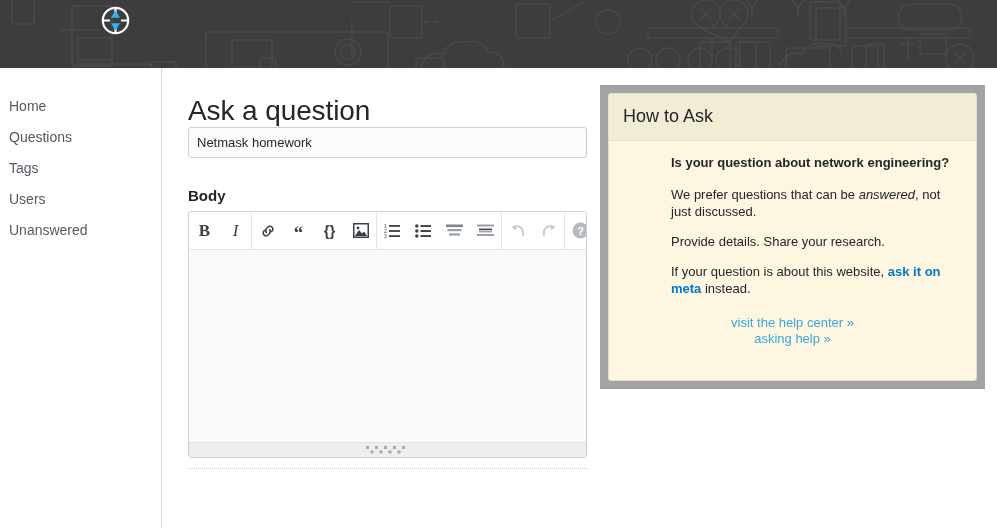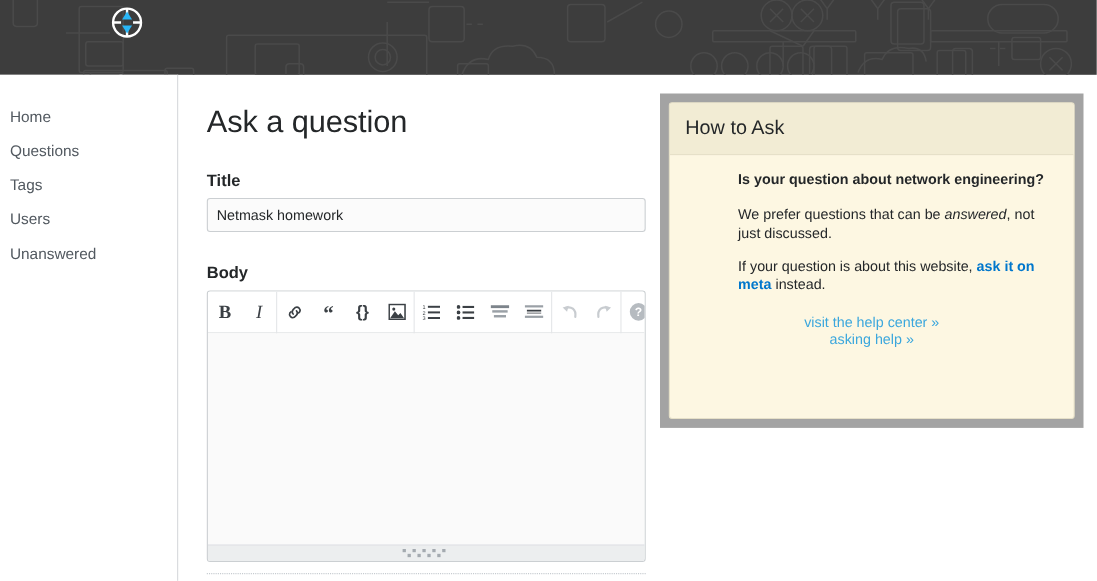--- a/index.html
+++ b/index.html
@@ -286,21 +286,20 @@
     <a class="nav-item">Questions</a>
     <a class="nav-item">Tags</a>
     <a class="nav-item">Users</a>
     <a class="nav-item">Unanswered</a>
   </div>
 </nav>
 
 <div id="main">
   <h1 id="page-title">Ask a question</h1>
 
-  <div class="field-label">Title</div>
   <input id="title-input" type="text" value="Netmask homework" style="">
 
   <div class="field-label">Body</div>
 
   <div id="editor-wrap">
     <div id="toolbar">
 
       <div class="tb-group">
         <div class="tb-btn" style="font-weight:bold;font-family:'Liberation Serif',serif;font-size:17px;">B</div>
         <div class="tb-btn" style="font-style:italic;font-family:'Liberation Serif',serif;font-size:17px;">I</div>
@@ -421,20 +420,21 @@
 
   <div id="dotted-rule"></div>
 </div>
 
 <div id="howto-highlight">
   <div id="howto-card">
     <div id="howto-header">How to Ask</div>
     <div id="howto-body">
       <p id="howto-q">Is your question about network engineering?</p>
       <p><span>We prefer questions that can be </span><em>answered</em><span>, not just discussed.</span></p>
+      <p>Provide details. Share your research.</p>
       <p><span>If your question is about this website, </span><a class="meta-link">ask it on meta</a><span> instead.</span></p>
       <div id="howto-links">
         <a>visit the help center »</a>
         <a>asking help »</a>
       </div>
     </div>
   </div>
 </div>
 
 </body></html>

